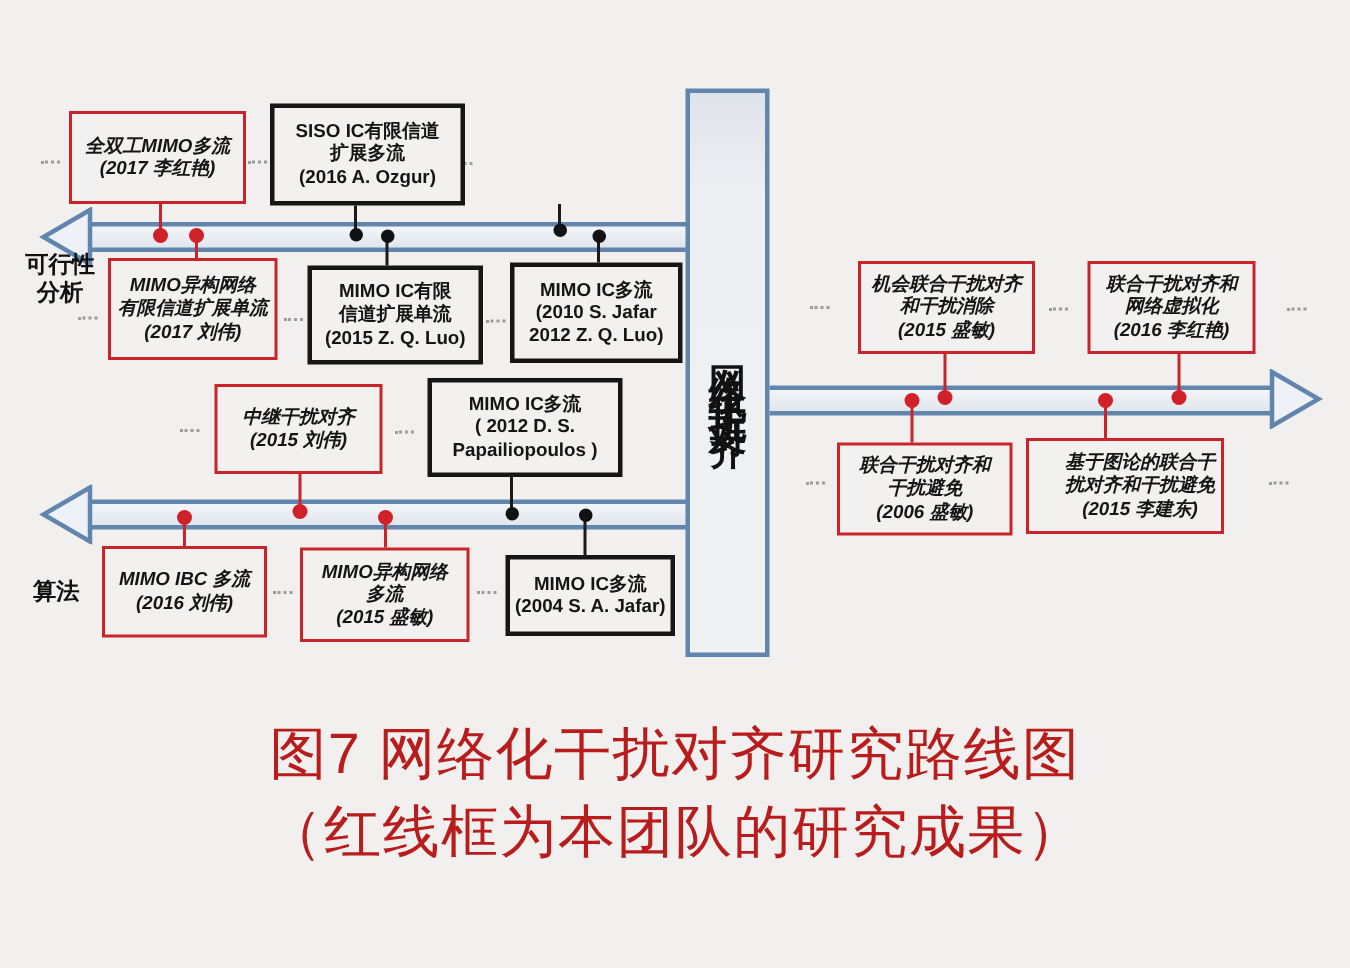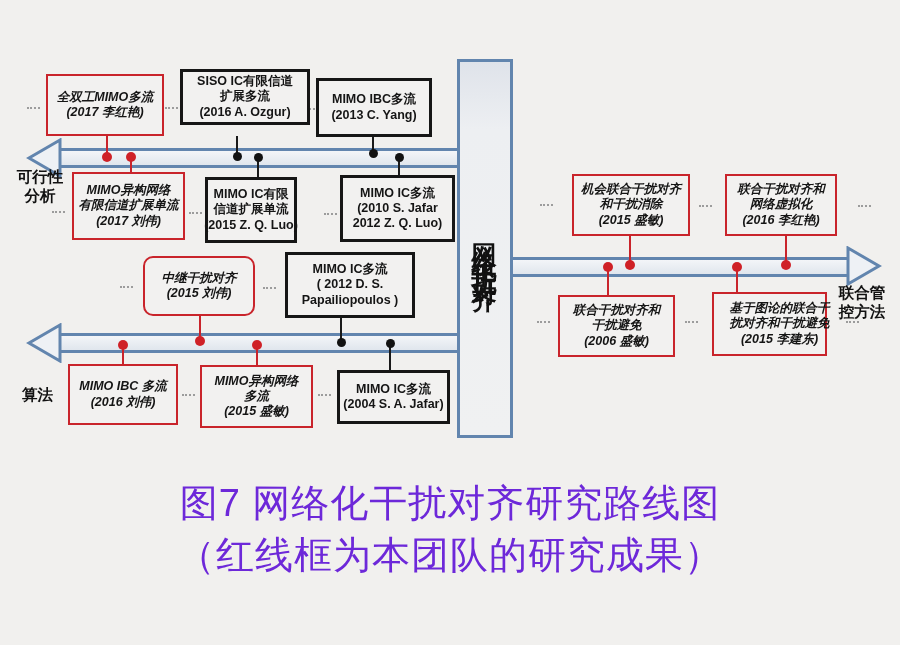--- a/index.html
+++ b/index.html
@@ -56,21 +56,21 @@
 
   
   .axis-label{
     position:absolute;font-weight:bold;color:#111;
     font-size:15.5px;line-height:1.25;text-align:center;z-index:4;
   }
 
   
   .caption{
     position:absolute;left:0;top:477px;width:900px;text-align:center;
-    color:#6d28d9;font-size:38px;line-height:52px;font-weight:400;
+    color:#b91c1c;font-size:38px;line-height:52px;font-weight:400;
     letter-spacing:1px;z-index:4;
   }
 </style>
 </head>
 <body>
 
 <div class="stage">
 
   <div class="shaft" style="left:58px;top:148px;width:400px;"></div>
   <div class="shaft" style="left:58px;top:333px;width:400px;"></div>
@@ -88,58 +88,49 @@
 
   <div class="center-box">
     <div class="vtext">网络化干扰对齐</div>
   </div>
 
   <div class="axis-label" style="left:12px;top:167px;width:56px;">
     <span>可行性</span><br>
     <span>分析</span>
   </div>
   <div class="axis-label" style="left:22px;top:365px;margin-top:20px;">算法</div>
-  <div class="axis-label" style="left:830px;top:283px;width:64px;">
-    <span>联合管</span><br>
-    <span>控方法</span>
-  </div>
 
   <div class="node team" style="left:46px;top:74px;width:118px;height:62px;">
     <span>全双工MIMO多流</span>
     <span>(2017 李红艳)</span>
     <span></span>
   </div>
-  <div class="node other" style="left:180px;top:69px;width:130px;height:56px;">
+  <div class="node other" style="left:180px;top:69px;width:130px;height:68px;">
     <span>SISO IC有限信道</span>
     <span>扩展多流</span>
     <span>(2016 A. Ozgur)</span>
-  </div>
-  <div class="node other" style="left:316px;top:78px;width:116px;height:59px;">
-    <span>MIMO IBC多流</span>
-    <span>(2013 C. Yang)</span>
-    <span></span>
   </div>
 
   <div class="node team" style="left:72px;top:172px;width:113px;height:68px;">
     <span>MIMO异构网络</span>
     <span>有限信道扩展单流</span>
     <span>(2017 刘伟)</span>
   </div>
-  <div class="node other" style="left:205px;top:177px;width:92px;height:66px;">
+  <div class="node other" style="left:205px;top:177px;width:117px;height:66px;">
     <span>MIMO IC有限</span>
     <span>信道扩展单流</span>
     <span>(2015 Z. Q. Luo)</span>
   </div>
   <div class="node other" style="left:340px;top:175px;width:115px;height:67px;">
     <span>MIMO IC多流</span>
     <span>(2010 S. Jafar</span>
     <span>2012 Z. Q. Luo)</span>
   </div>
 
-  <div class="node team" style="left:143px;top:256px;width:112px;height:60px;border-radius:10px;">
+  <div class="node team" style="left:143px;top:256px;width:112px;height:60px;">
     <span>中继干扰对齐</span>
     <span>(2015 刘伟)</span>
     <span></span>
   </div>
   <div class="node other" style="left:285px;top:252px;width:130px;height:66px;">
     <span>MIMO IC多流</span>
     <span>( 2012 D. S.</span>
     <span>Papailiopoulos )</span>
   </div>
 
@@ -168,21 +159,21 @@
     <span>联合干扰对齐和</span>
     <span>网络虚拟化</span>
     <span>(2016 李红艳)</span>
   </div>
 
   <div class="node team" style="left:558px;top:295px;width:117px;height:62px;">
     <span>联合干扰对齐和</span>
     <span>干扰避免</span>
     <span>(2006 盛敏)</span>
   </div>
-  <div class="node team" style="left:712px;top:292px;width:115px;height:64px;padding-left:23px;">
+  <div class="node team" style="left:684px;top:292px;width:132px;height:64px;padding-left:23px;">
     <span>基于图论的联合干</span>
     <span>扰对齐和干扰避免</span>
     <span>(2015 李建东)</span>
   </div>
 
   <div class="conn red" style="left:106px;top:135px;height:22px;"></div>
   <div class="conn red" style="left:130px;top:157px;height:16px;"></div>
   <div class="conn blk" style="left:236px;top:136px;height:20px;"></div>
   <div class="conn blk" style="left:257px;top:157px;height:21px;"></div>
   <div class="conn blk" style="left:372px;top:136px;height:20px;"></div>

